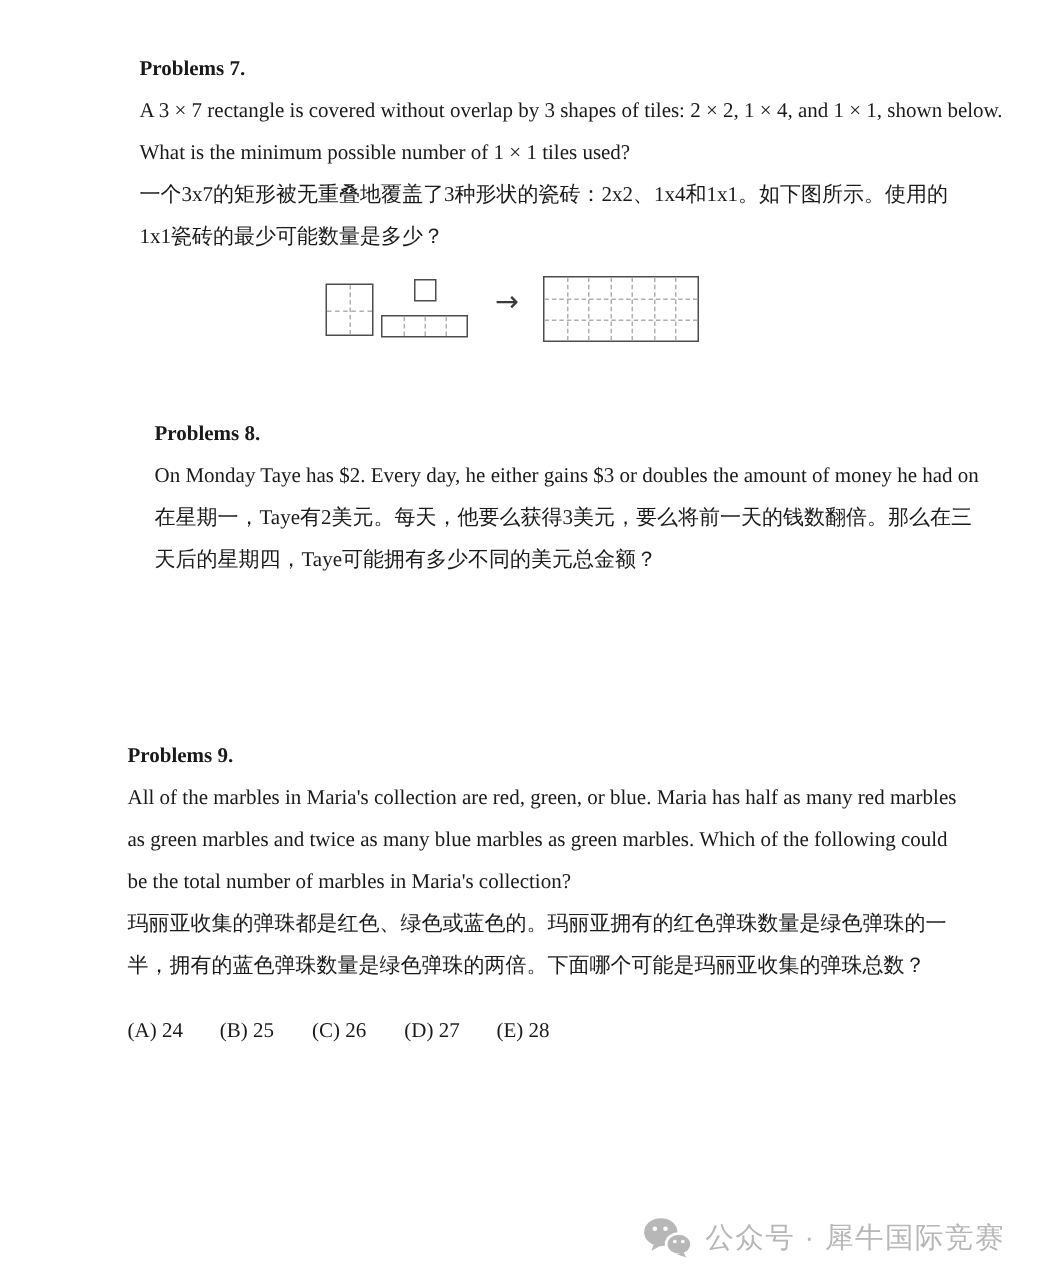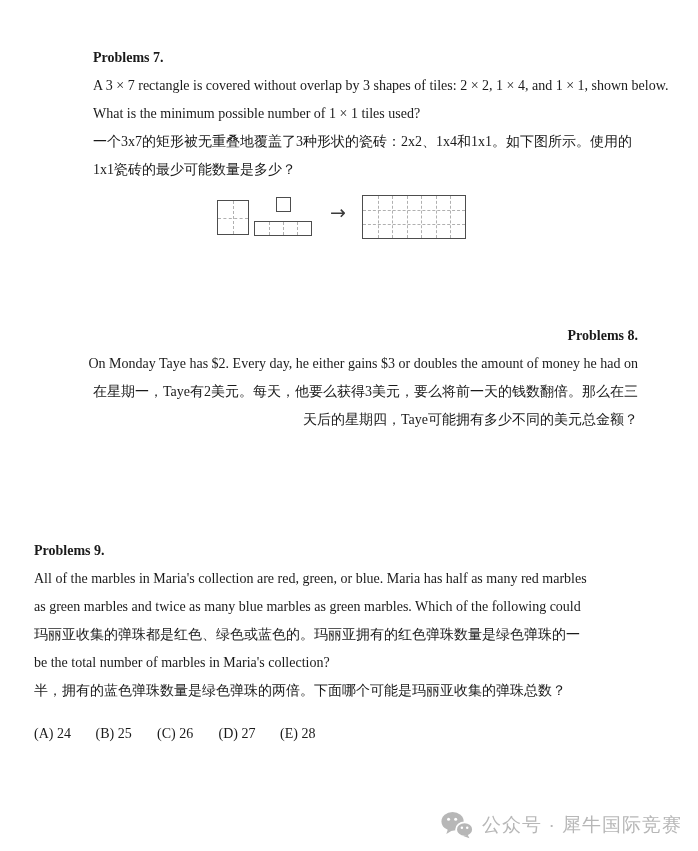--- a/index.html
+++ b/index.html
@@ -7,23 +7,23 @@
   .page {
     position:relative;
     width:698px;
     height:851px;
     background:#ffffff;
     overflow:hidden;
     font-family:"Liberation Serif","DejaVu Serif",serif;
     color:#1a1a1a;
   }
   .problem { position:relative; }
-  .p7 { padding-left:93px; padding-top:44px; padding-right:60px; }
-  .p8 { padding-left:66px; margin-top:69px; padding-right:60px;text-align:right; }
-  .p9 { padding-left:34px; margin-top:103px; padding-right:60px; }
+  .p7 { padding-left:93px; padding-top:33px; padding-right:60px; }
+  .p8 { padding-left:103px; margin-top:34px; padding-right:60px; }
+  .p9 { padding-left:85px; margin-top:103px; padding-right:60px; }
   .line { font-size:14px; line-height:28px; white-space:nowrap; }
   .heading { font-weight:bold; font-size:14px; line-height:28px; }
   .options { margin-top:0; font-size:14px; line-height:28px; }
   .p7 .options { margin-top:11px; }
   .p8 .options { margin-top:6px; }
   .p9 .options { margin-top:15px; }
   .option { display:inline-block; width:58px; }
   .option:last-child { width:auto; }
 
   
@@ -41,21 +41,21 @@
   .hdash { position:absolute; left:0; right:0; height:0; border-top:1px dashed #b0b0b0; }
   .arrow {
     position:absolute; left:330px; top:12px;
     font-size:19px; color:#3a3a3a;
     font-family:"DejaVu Sans",sans-serif;
     line-height:19px;
   }
 
   
   .watermark {
-    position:absolute; right:16px; bottom:12px;
+    position:absolute; right:28px; bottom:12px;
     display:flex; align-items:center; gap:9px;
     color:#b7b7b7;
     font-family:"Liberation Sans","DejaVu Sans",sans-serif;
     font-size:19px; letter-spacing:1px;
   }
   .wm-icon { width:32px; height:28px; flex:0 0 auto; }
 </style>
 </head>
 <body>
 
@@ -98,22 +98,22 @@
     <div class="heading">Problems 8.</div>
     <div class="line">On Monday Taye has $2. Every day, he either gains $3 or doubles the amount of money he had on</div>
     <div class="line">在星期一，Taye有2美元。每天，他要么获得3美元，要么将前一天的钱数翻倍。那么在三</div>
     <div class="line">天后的星期四，Taye可能拥有多少不同的美元总金额？</div>
   </section>
 
   <section class="problem p9">
     <div class="heading">Problems 9.</div>
     <div class="line">All of the marbles in Maria's collection are red, green, or blue. Maria has half as many red marbles</div>
     <div class="line">as green marbles and twice as many blue marbles as green marbles. Which of the following could</div>
+    <div class="line">be the total number of marbles in Maria's collection?</div>
     <div class="line">玛丽亚收集的弹珠都是红色、绿色或蓝色的。玛丽亚拥有的红色弹珠数量是绿色弹珠的一</div>
-    <div class="line">be the total number of marbles in Maria's collection?</div>
     <div class="line">半，拥有的蓝色弹珠数量是绿色弹珠的两倍。下面哪个可能是玛丽亚收集的弹珠总数？</div>
     <div class="options">
       <span class="option">(A) 24</span>
       <span class="option">(B) 25</span>
       <span class="option">(C) 26</span>
       <span class="option">(D) 27</span>
       <span class="option">(E) 28</span>
     </div>
   </section>
 

